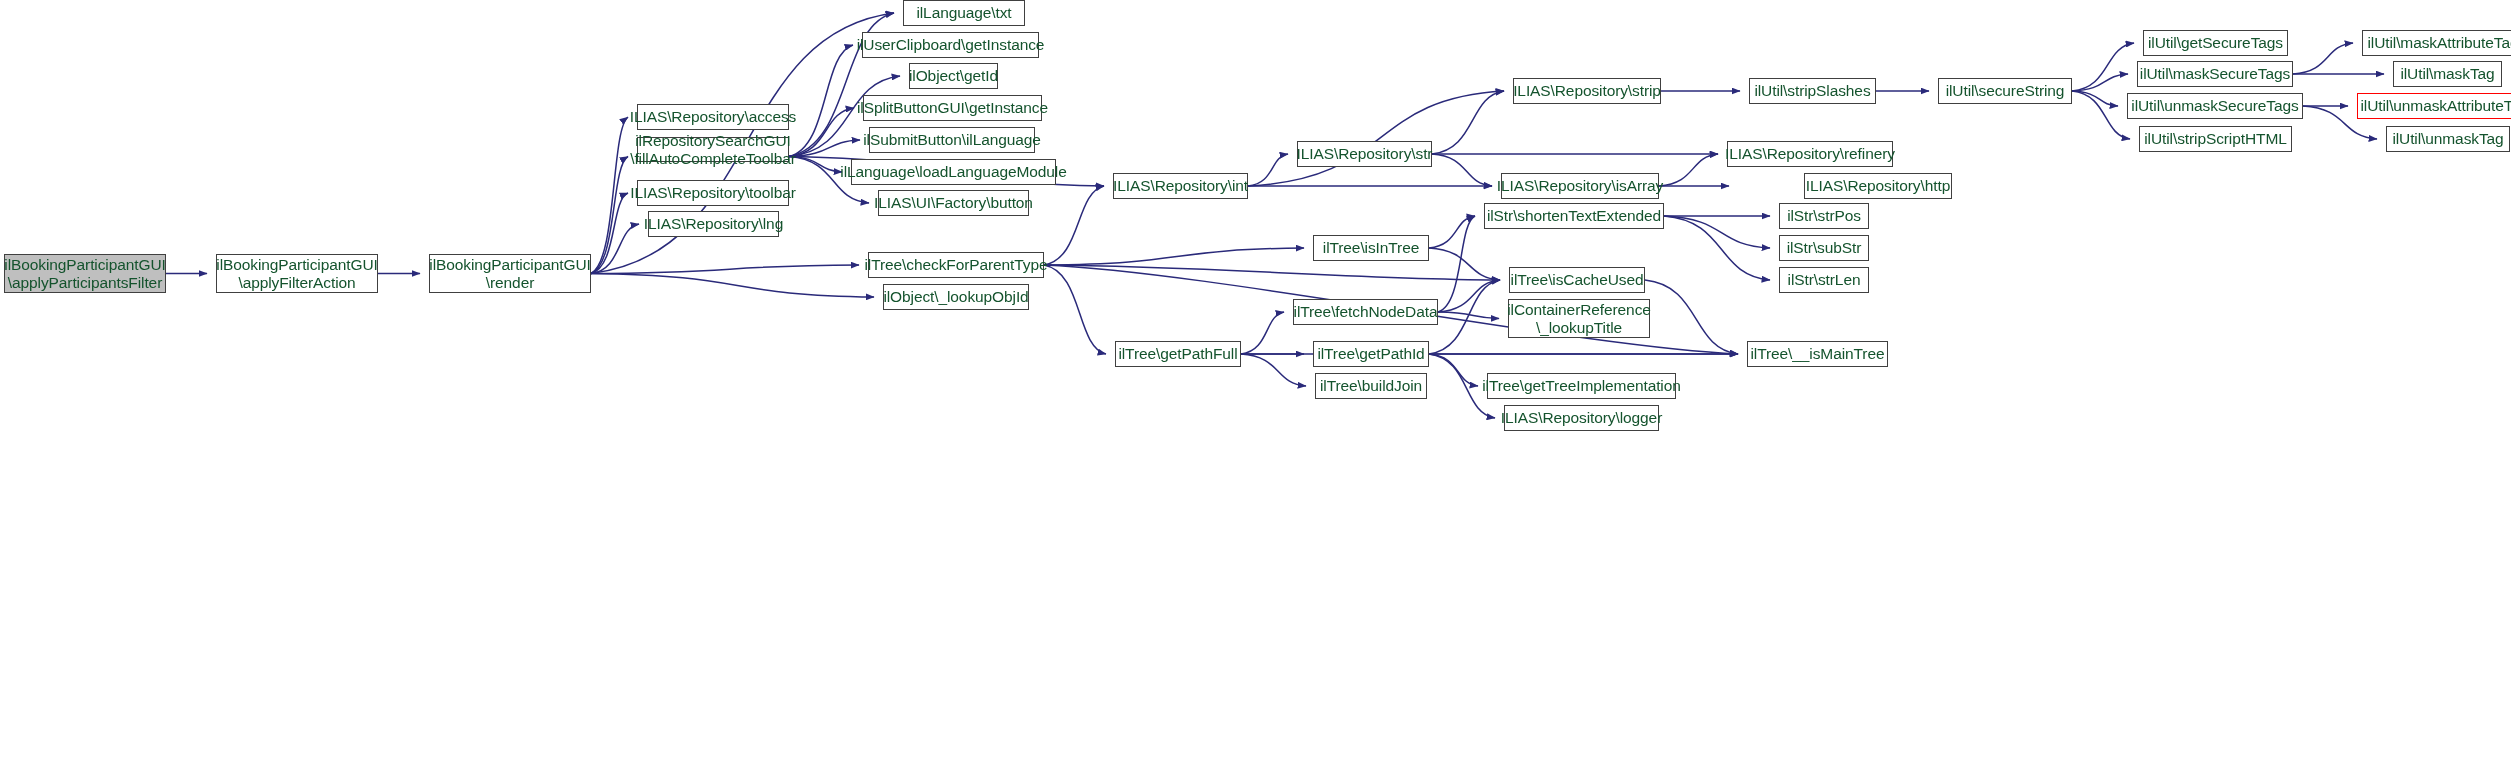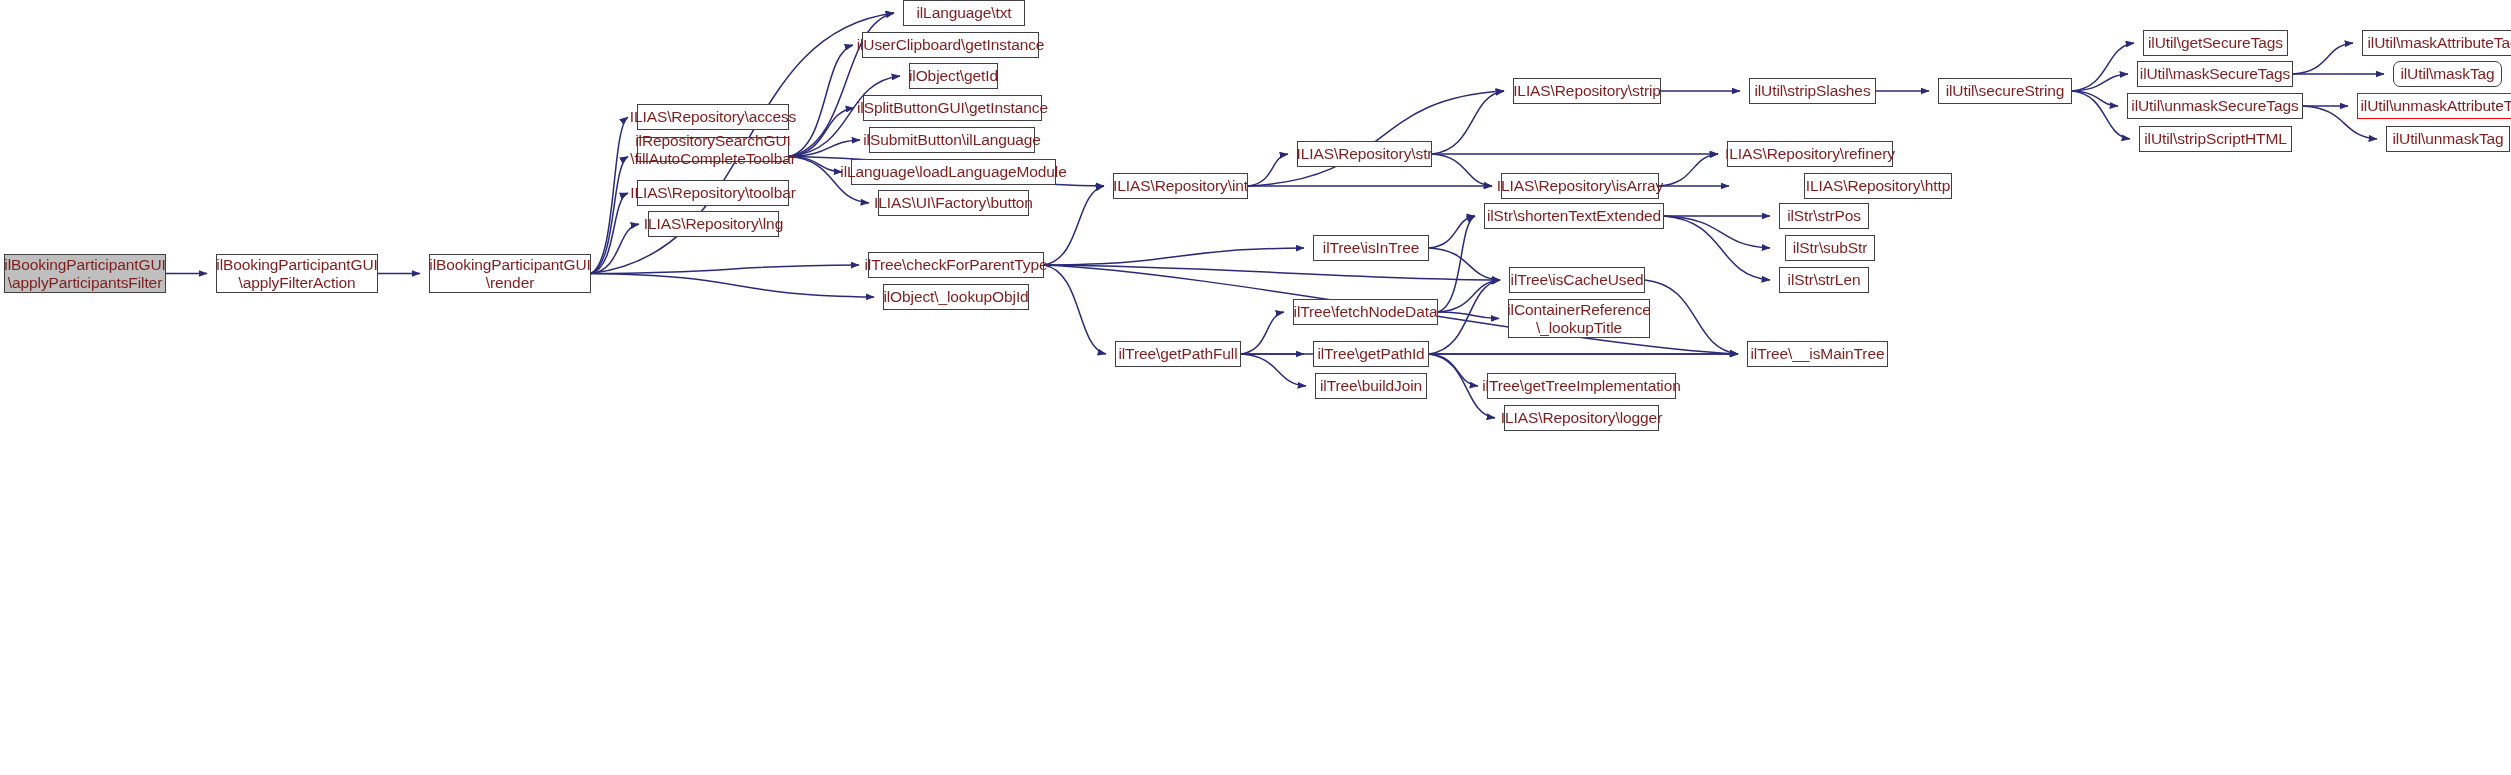--- a/index.html
+++ b/index.html
@@ -4,21 +4,21 @@
 <style>
   html,body{margin:0;padding:0;background:#ffffff;}
   body{font-family:"Liberation Sans", sans-serif;}
   #canvas{position:relative;width:2511px;height:775px;background:#fff;overflow:hidden;}
   svg#edges{position:absolute;left:0;top:0;width:2511px;height:775px;pointer-events:none;}
   .node{
     position:absolute;
     box-sizing:border-box;
     border:1.6px solid #404040;
     background:#ffffff;
-    color:#7f1d1d;
+    color:#14532d;
     font-size:15.5px;
     line-height:17.5px;
     text-align:center;
     display:flex;
     align-items:center;
     justify-content:center;
     white-space:pre;
     letter-spacing:-0.1px;
   }
   .node.root{background:#bfbfbf;border-color:#404040;}
@@ -121,26 +121,26 @@
       <div class="node" style="left: 1749px; top: 78px; width: 127px; height: 26px;">ilUtil\stripSlashes</div>
       <div class="node" style="left: 1938px; top: 78px; width: 134px; height: 26px;">ilUtil\secureString</div>
       <div class="node" style="left: 1727px; top: 141px; width: 166px; height: 26px;">ILIAS\Repository\refinery</div>
       <div class="node" style="left: 1501px; top: 173px; width: 158px; height: 26px;">ILIAS\Repository\isArray</div>
       <div class="node" style="left: 1804px; top: 173px; width: 148px; height: 26px;">ILIAS\Repository\http</div>
       <div class="node" style="left: 2143px; top: 30px; width: 145px; height: 26px;">ilUtil\getSecureTags</div>
       <div class="node" style="left: 2137px; top: 61px; width: 156px; height: 26px;">ilUtil\maskSecureTags</div>
       <div class="node" style="left: 2127px; top: 93px; width: 176px; height: 26px;">ilUtil\unmaskSecureTags</div>
       <div class="node" style="left: 2139px; top: 126px; width: 153px; height: 26px;">ilUtil\stripScriptHTML</div>
       <div class="node" style="left: 2362px; top: 30px; width: 162px; height: 26px;">ilUtil\maskAttributeTag</div>
-      <div class="node" style="left: 2393px; top: 61px; width: 109px; height: 26px; border-radius: 7px;">ilUtil\maskTag</div>
+      <div class="node" style="left: 2393px; top: 61px; width: 109px; height: 26px;">ilUtil\maskTag</div>
       <div class="node highlight" style="left: 2357px; top: 93px; width: 175px; height: 26px;">ilUtil\unmaskAttributeTag</div>
       <div class="node" style="left: 2386px; top: 126px; width: 124px; height: 26px;">ilUtil\unmaskTag</div>
       <div class="node" style="left: 1484px; top: 203px; width: 180px; height: 26px;">ilStr\shortenTextExtended</div>
       <div class="node" style="left: 1779px; top: 203px; width: 90px; height: 26px;">ilStr\strPos</div>
-      <div class="node" style="left: 1779px; top: 235px; width: 90px; height: 26px; margin-left: 6px;">ilStr\subStr</div>
+      <div class="node" style="left: 1779px; top: 235px; width: 90px; height: 26px;">ilStr\subStr</div>
       <div class="node" style="left: 1779px; top: 267px; width: 90px; height: 26px;">ilStr\strLen</div>
       <div class="node" style="left: 1313px; top: 235px; width: 116px; height: 26px;">ilTree\isInTree</div>
       <div class="node" style="left: 1509px; top: 267px; width: 136px; height: 26px;">ilTree\isCacheUsed</div>
       <div class="node" style="left: 1293px; top: 299px; width: 145px; height: 26px;">ilTree\fetchNodeData</div>
       <div class="node" style="left: 1508px; top: 299px; width: 142px; height: 39px;">ilContainerReference
 \_lookupTitle</div>
       <div class="node" style="left: 1115px; top: 341px; width: 126px; height: 26px;">ilTree\getPathFull</div>
       <div class="node" style="left: 1313px; top: 341px; width: 116px; height: 26px;">ilTree\getPathId</div>
       <div class="node" style="left: 1315px; top: 373px; width: 112px; height: 26px;">ilTree\buildJoin</div>
       <div class="node" style="left: 1487px; top: 373px; width: 189px; height: 26px;">ilTree\getTreeImplementation</div>

